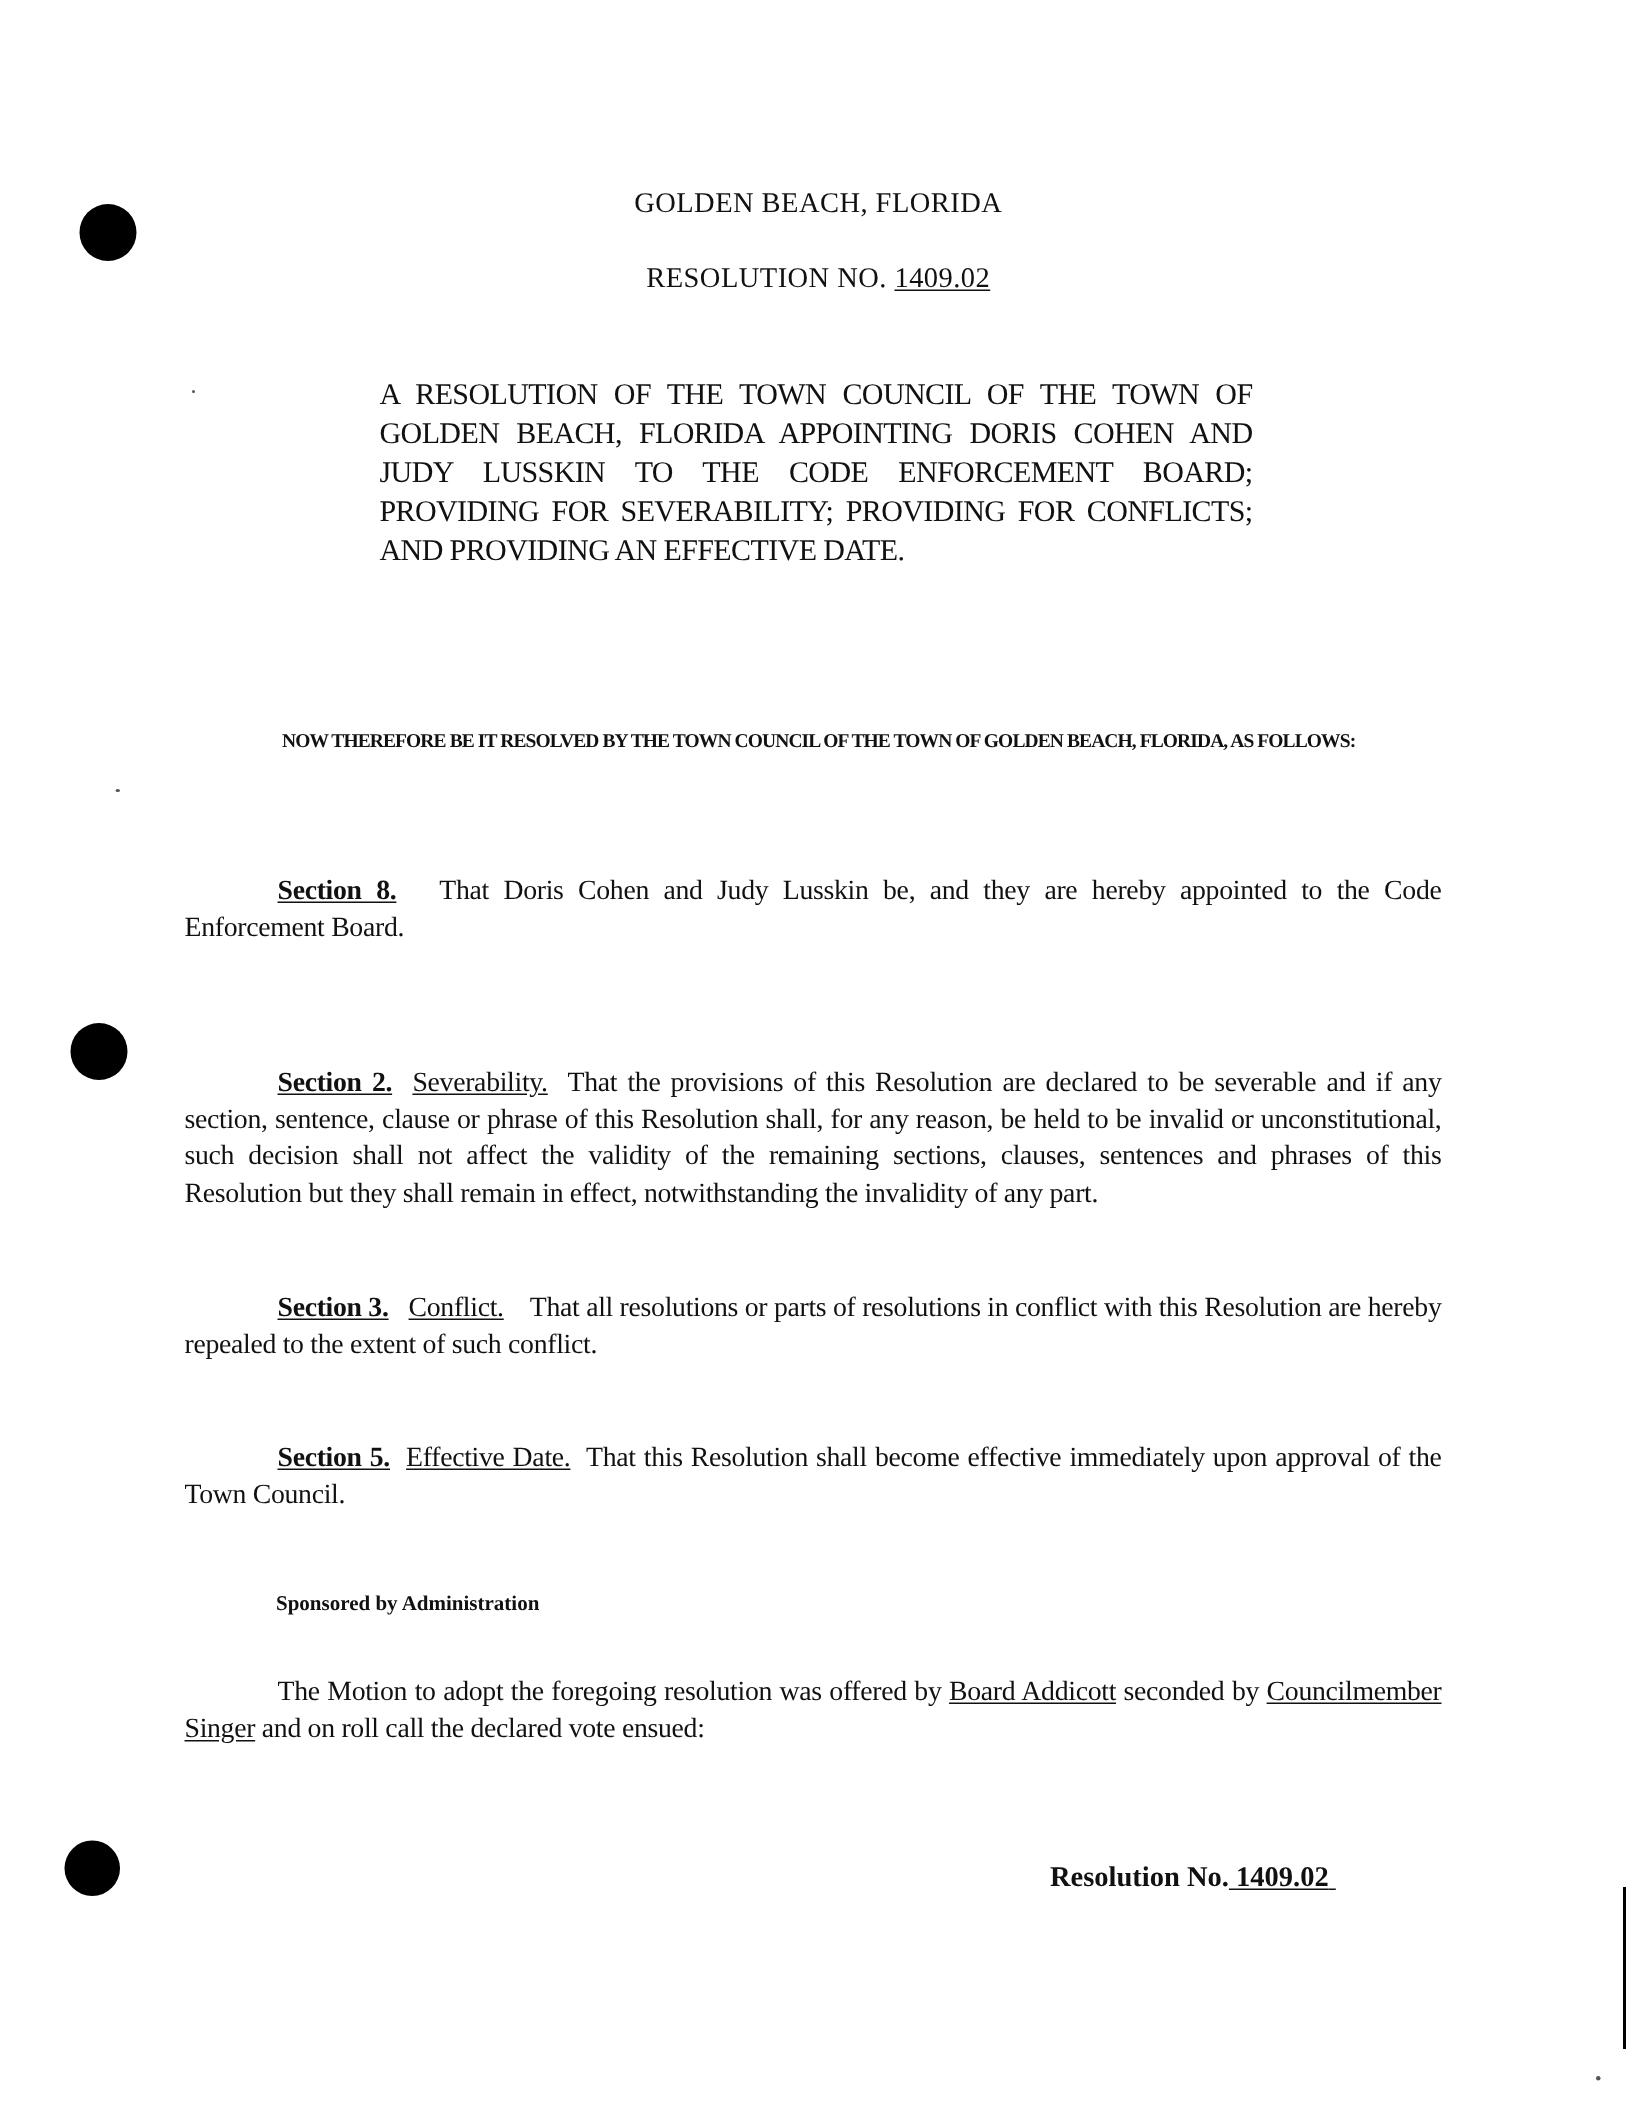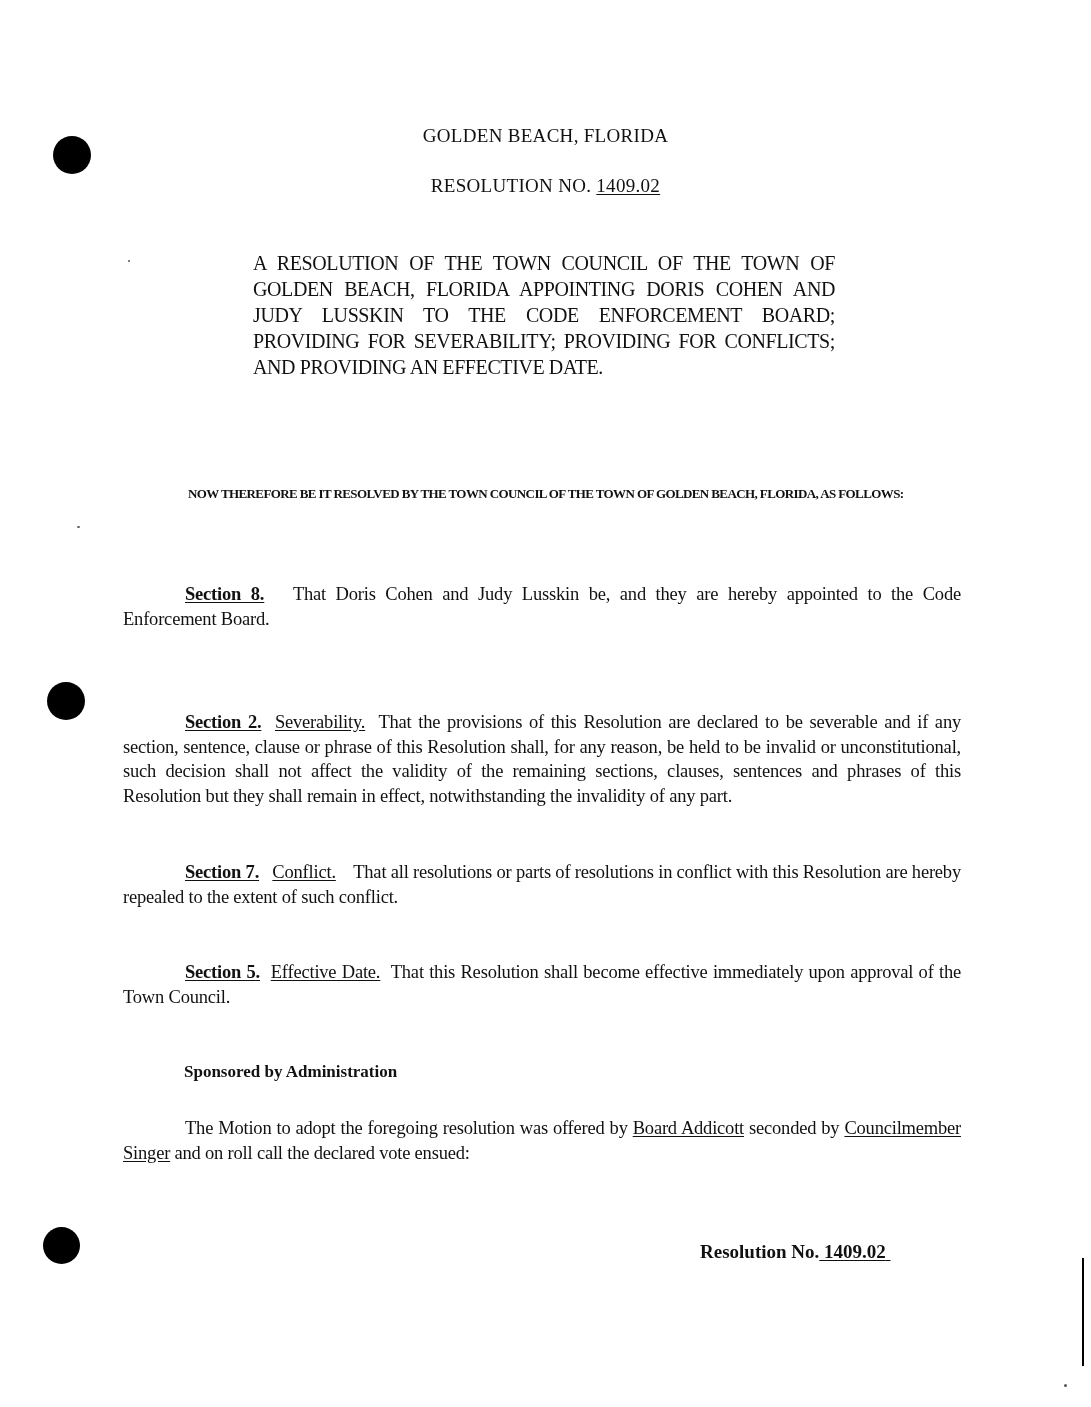--- a/index.html
+++ b/index.html
@@ -23,21 +23,21 @@
     font-size: 13px; line-height: 26px; font-weight: bold;
     text-transform: uppercase; letter-spacing: -0.6px;
   }
   .para {
     position: absolute; left: 123px; width: 838px;
     font-size: 18.5px; line-height: 24.5px; text-align: justify; text-align-last: left;
     text-indent: 62px; letter-spacing: -0.2px;
   }
   .sec-head { font-weight: bold; text-decoration: underline; text-underline-offset: 2px; }
   .sec-title { text-decoration: underline; text-underline-offset: 2px; }
-  .sponsor { position: absolute; left: 184px; top: 1062px; font-weight: bold; font-size: 17px; }
+  .sponsor { position: absolute; left: 184px; top: 1062px; font-weight: bold; font-size: 14px; }
   .footer-res {
     position: absolute; left: 700px; top: 1241px; font-weight: bold; font-size: 19px;
   }
   .vline { position: absolute; background: #000; }
   .dot { position: absolute; background: #555; border-radius: 50%; }
 </style>
 </head>
 <body>
 
 <div class="punch" style="left:53px; top:136px; width:38px; height:38px;"></div>
@@ -65,21 +65,21 @@
   <span>That Doris Cohen and Judy Lusskin be, and they are hereby appointed to the Code Enforcement Board.</span>
 </div>
 
 <div class="para" style="top:683px;margin-top:27px;">
   <span class="sec-head">Section 2.</span>&nbsp;
   <span class="sec-title">Severability.</span>&nbsp;
   <span>That the provisions of this Resolution are declared to be severable and if any section, sentence, clause or phrase of this Resolution shall, for any reason, be held to be invalid or unconstitutional, such decision shall not affect the validity of the remaining sections, clauses, sentences and phrases of this Resolution but they shall remain in effect, notwithstanding the invalidity of any part.</span>
 </div>
 
 <div class="para" style="top:860px;">
-  <span class="sec-head">Section 7.</span>&nbsp;&nbsp;
+  <span class="sec-head">Section 3.</span>&nbsp;&nbsp;
   <span class="sec-title">Conflict.</span>&nbsp;&nbsp;&nbsp;
   <span>That all resolutions or parts of resolutions in conflict with this Resolution are hereby repealed to the extent of such conflict.</span>
 </div>
 
 <div class="para" style="top:960px;">
   <span class="sec-head">Section 5.</span>&nbsp;
   <span class="sec-title">Effective Date.</span>&nbsp;
   <span>That this Resolution shall become effective immediately upon approval of the Town Council.</span>
 </div>
 

